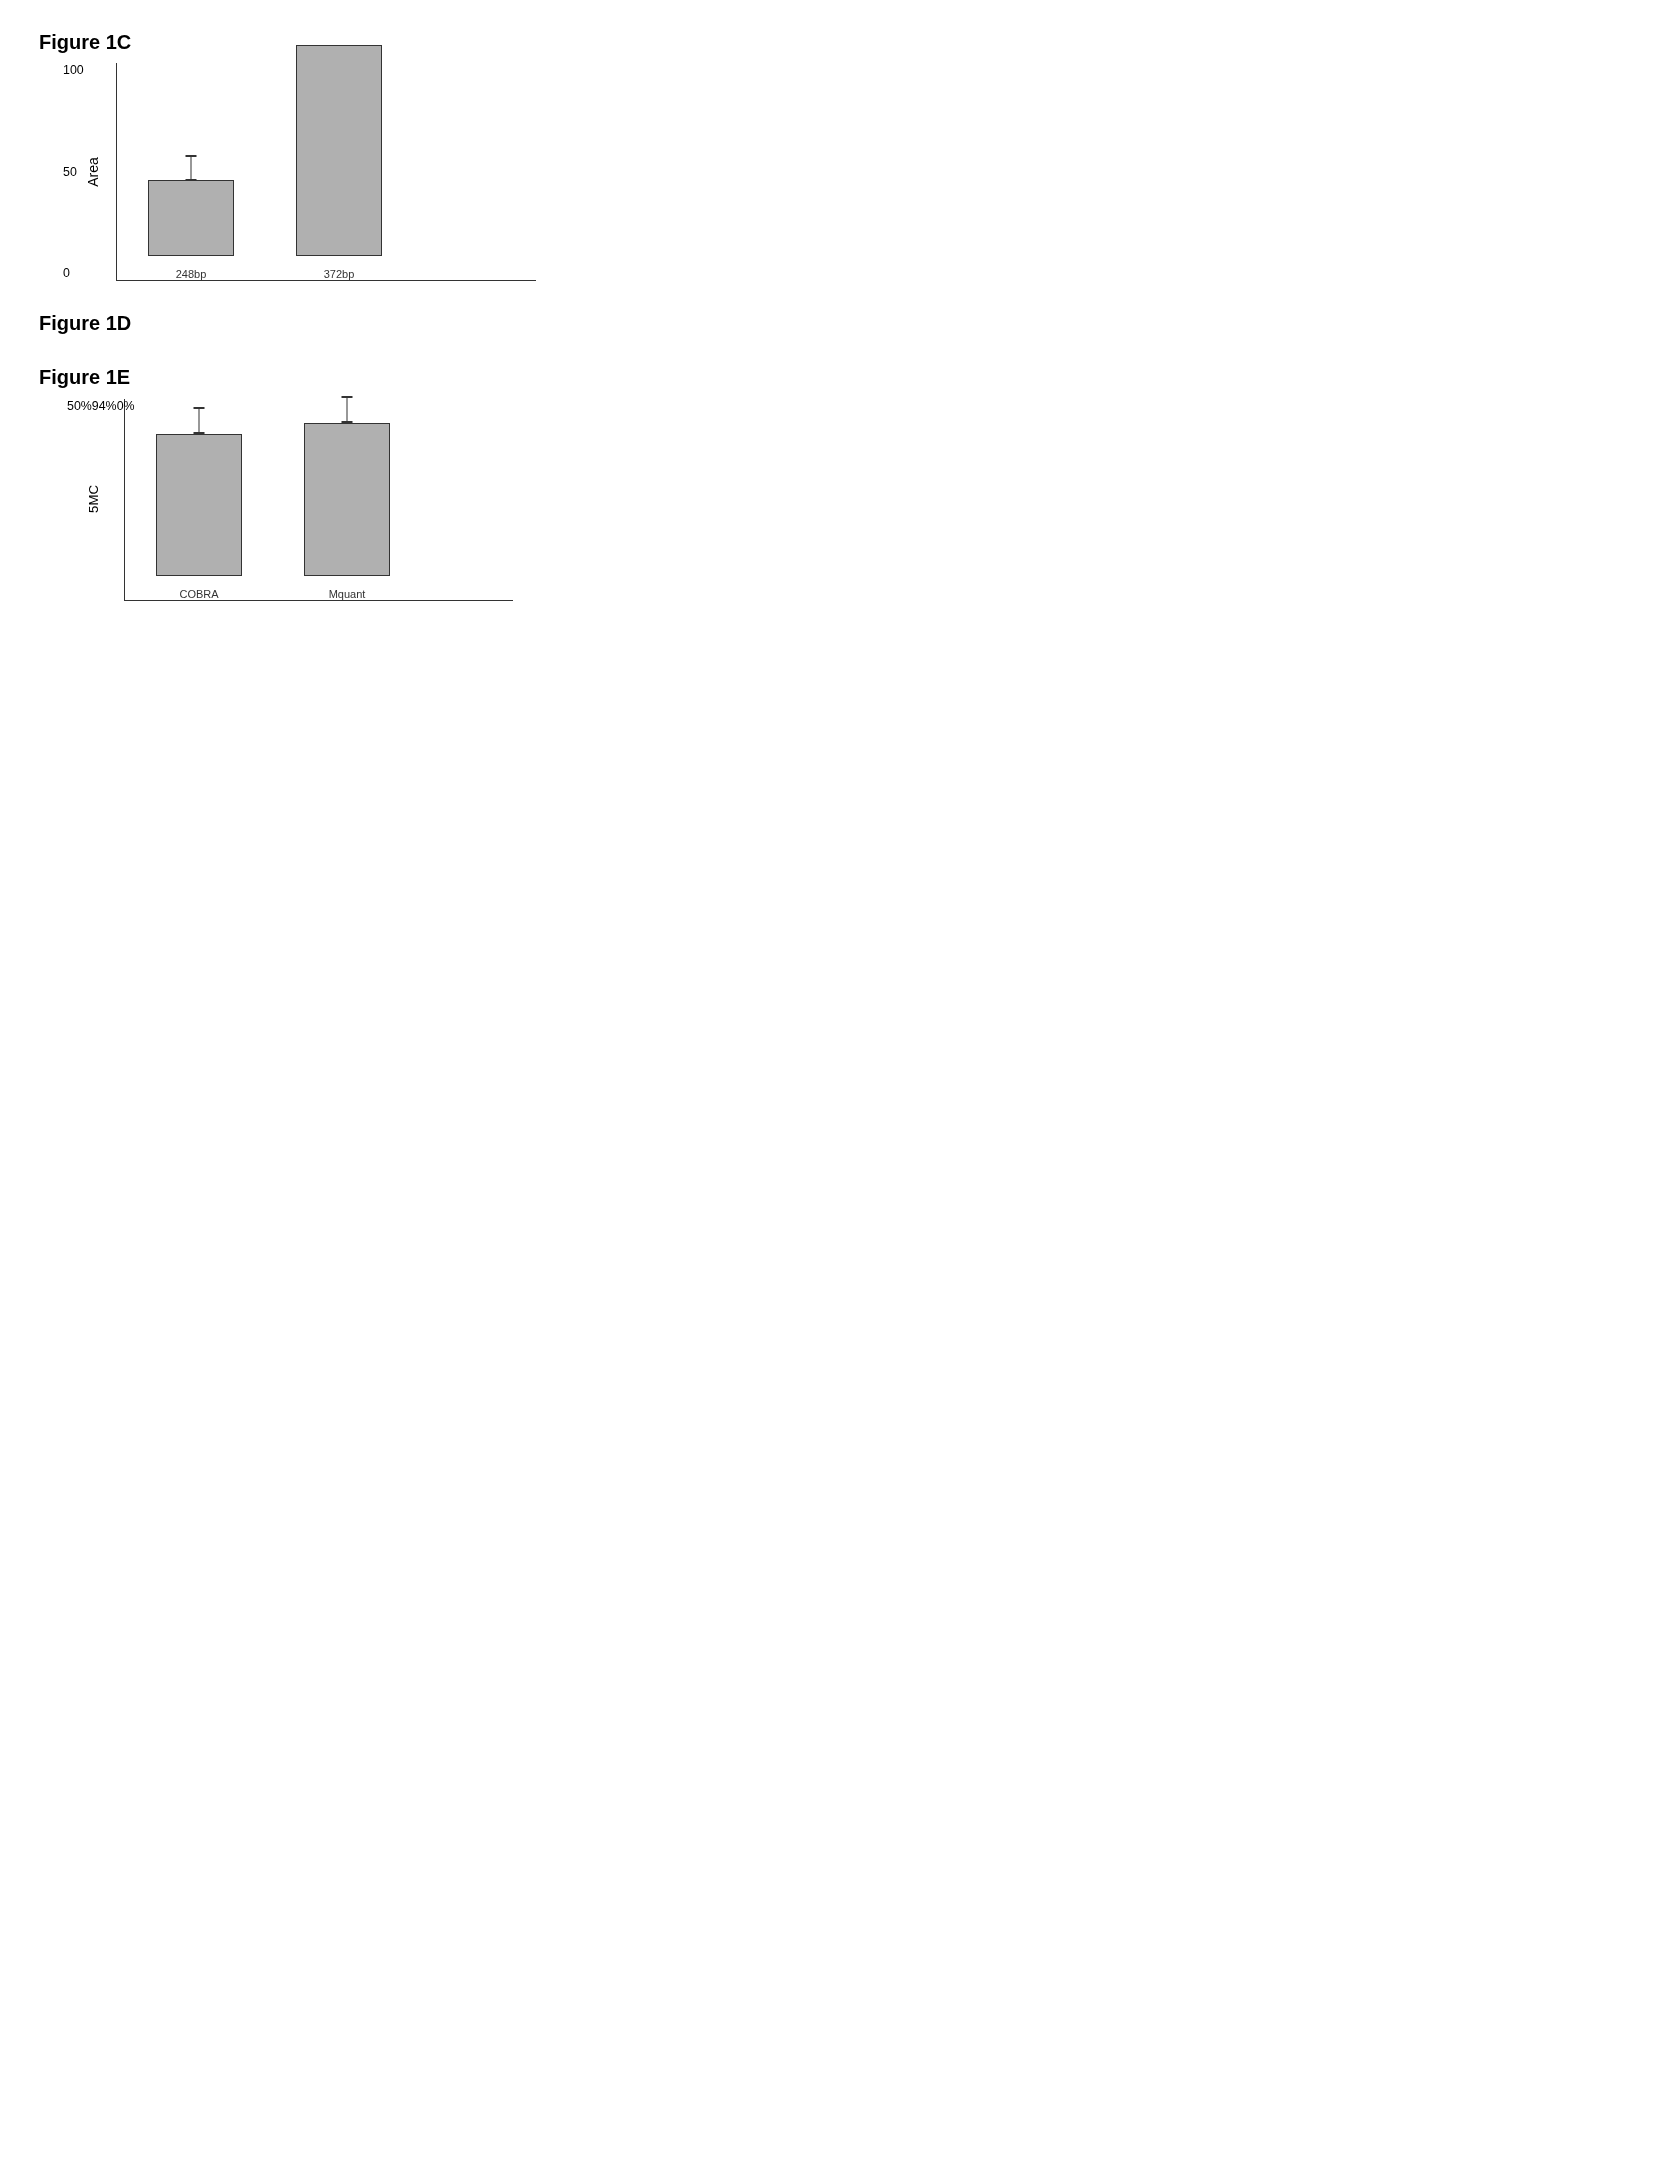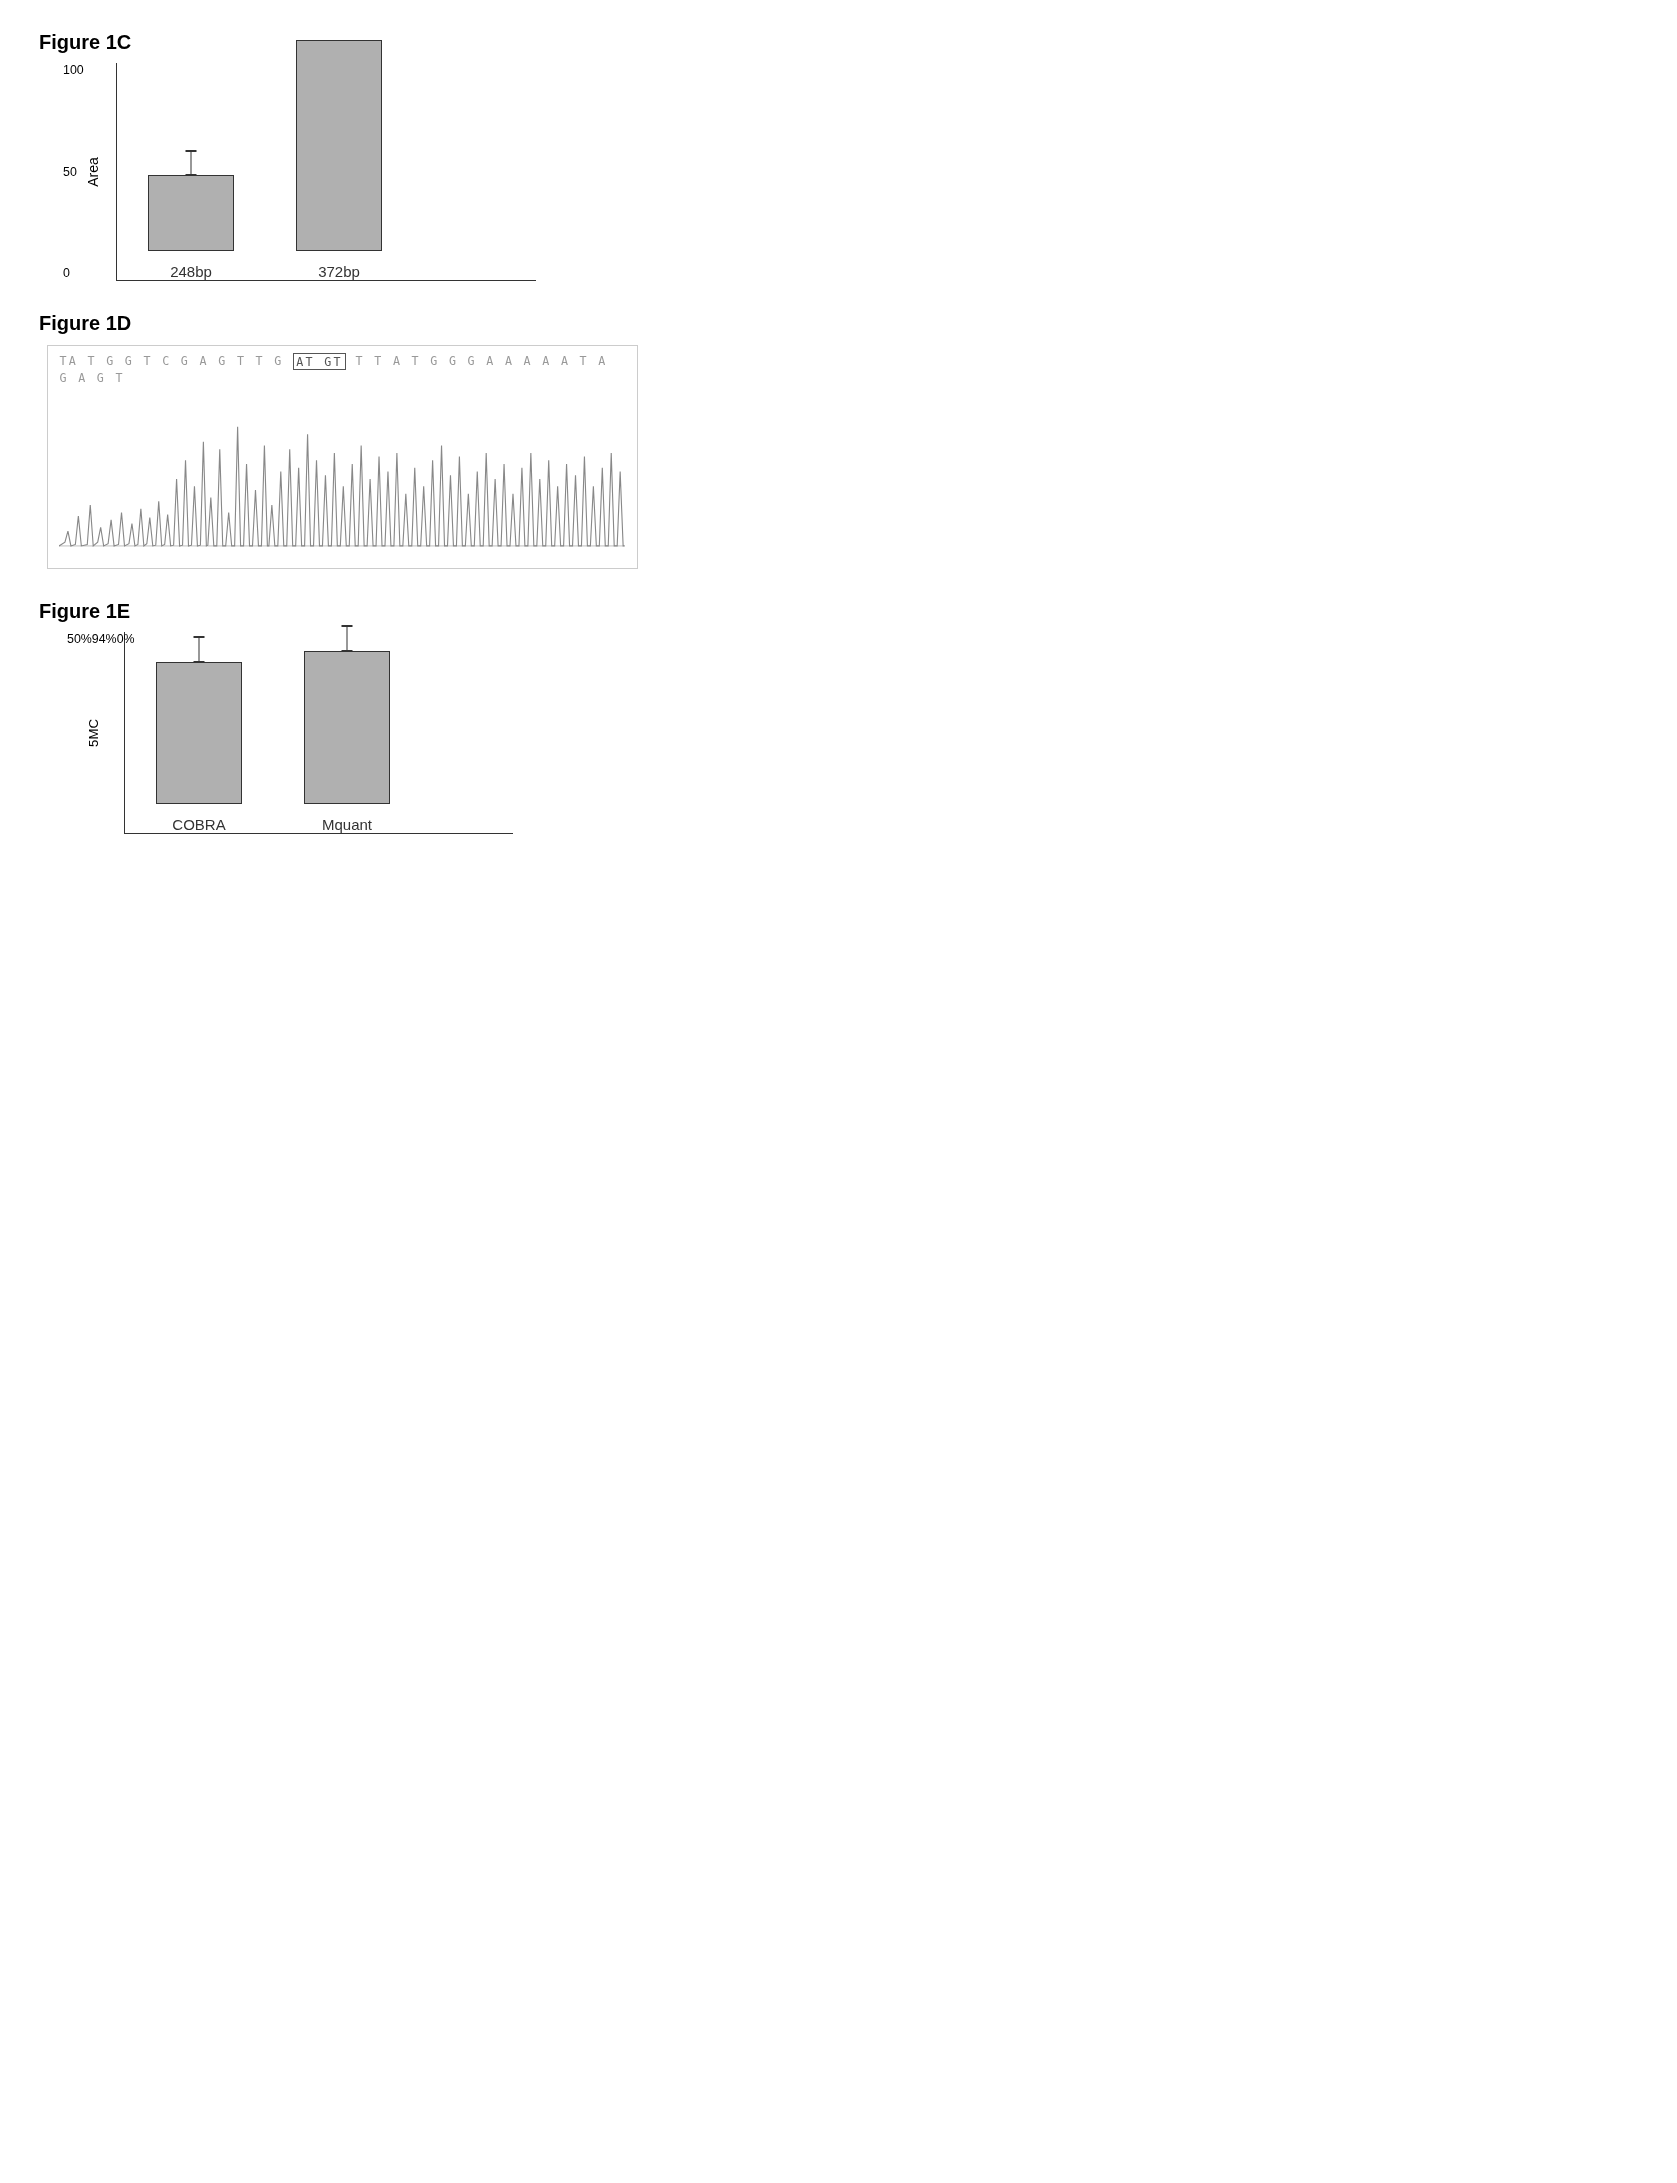--- a/index.html
+++ b/index.html
@@ -97,21 +97,21 @@
       background: #333;
     }
 
     .error-cap {
       width: 11px;
       height: 1.6px;
       background: #333;
     }
 
     .bar-x-label {
-      font-size: 15px;
+      font-size: 11px;
       color: #333;
       margin-top: 12px;
       text-align: right;
     }
 
     
     .sequencing-panel {
       border: 0.8px solid #ccc;
       padding: 7.8px 11.7px;
       background: #ffffff;
@@ -206,99 +206,20 @@
           <div class="bar" style="width: 86px; height: 211px;"></div>
         </div>
         <div class="bar-x-label">372bp</div>
       </div>
     </div>
   </div>
 </div>
 
 <div class="figure-section">
   <div class="figure-label">Figure 1D</div>
-  <div class="sequencing-panel">
-    <div class="seq-bases">
-      <span>TA T G G T C G A G T T G</span>
-      <span class="seq-highlighted">AT GT</span>
-      <span>T T A T G G G A A A A A T A G A G T</span>
-    </div>
-    
-    <svg class="chromatogram-svg" viewBox="0 0 760 220" xmlns="http://www.w3.org/2000/svg">
-
-      <line x1="0" y1="210" x2="760" y2="210" stroke="#aaa" stroke-width="1"></line>
-
-      <polyline fill="none" stroke="#888" stroke-width="1.5" points="
-          0,210
-          8,205 12,190 16,210
-          22,208 26,170 30,210
-          38,208 42,155 46,210
-          52,205 56,185 60,210
-          66,207 70,175 74,210
-          80,208 84,165 88,210
-          94,207 98,180 102,210
-          106,208 110,160 114,210
-          118,207 122,172 126,210
-          130,209 134,150 138,210
-          142,208 146,168 150,210
-          154,209 158,120 162,210
-          166,209 170,95 174,210
-          178,209 182,130 186,210
-          190,209 194,70 198,210
-          200,209 204,145 208,210
-          212,210 216,80 220,210
-          224,210 228,165 232,210
-          236,210 240,50 244,210
-          248,210 252,100 256,210
-          260,210 264,135 268,210
-          272,210 276,75 280,210
-          282,210 286,155 290,210
-          294,210 298,110 302,210
-          306,210 310,80 314,210
-          318,210 322,105 326,210
-          330,210 334,60 338,210
-          342,210 346,95 350,210
-          354,210 358,115 362,210
-          366,210 370,85 374,210
-          378,210 382,130 386,210
-          390,210 394,100 398,210
-          402,210 406,75 410,210
-          414,210 418,120 422,210
-          426,210 430,90 434,210
-          438,210 442,110 446,210
-          450,210 454,85 458,210
-          462,210 466,140 470,210
-          474,210 478,105 482,210
-          486,210 490,130 494,210
-          498,210 502,95 506,210
-          510,210 514,75 518,210
-          522,210 526,115 530,210
-          534,210 538,90 542,210
-          546,210 550,140 554,210
-          558,210 562,110 566,210
-          570,210 574,85 578,210
-          582,210 586,120 590,210
-          594,210 598,100 602,210
-          606,210 610,140 614,210
-          618,210 622,105 626,210
-          630,210 634,85 638,210
-          642,210 646,120 650,210
-          654,210 658,95 662,210
-          666,210 670,130 674,210
-          678,210 682,100 686,210
-          690,210 694,115 698,210
-          702,210 706,90 710,210
-          714,210 718,130 722,210
-          726,210 730,105 734,210
-          738,210 742,85 746,210
-          750,210 754,110 758,210
-          760,210
-        "></polyline>
-    </svg>
-  </div>
 </div>
 
 <div class="figure-section">
   <div class="figure-label">Figure 1E</div>
   <div class="chart-container">
     <div class="chart-1e">
 
       <span class="y-axis-label-1e">5MC</span>
 
       <div class="y-tick-labels-1e">

